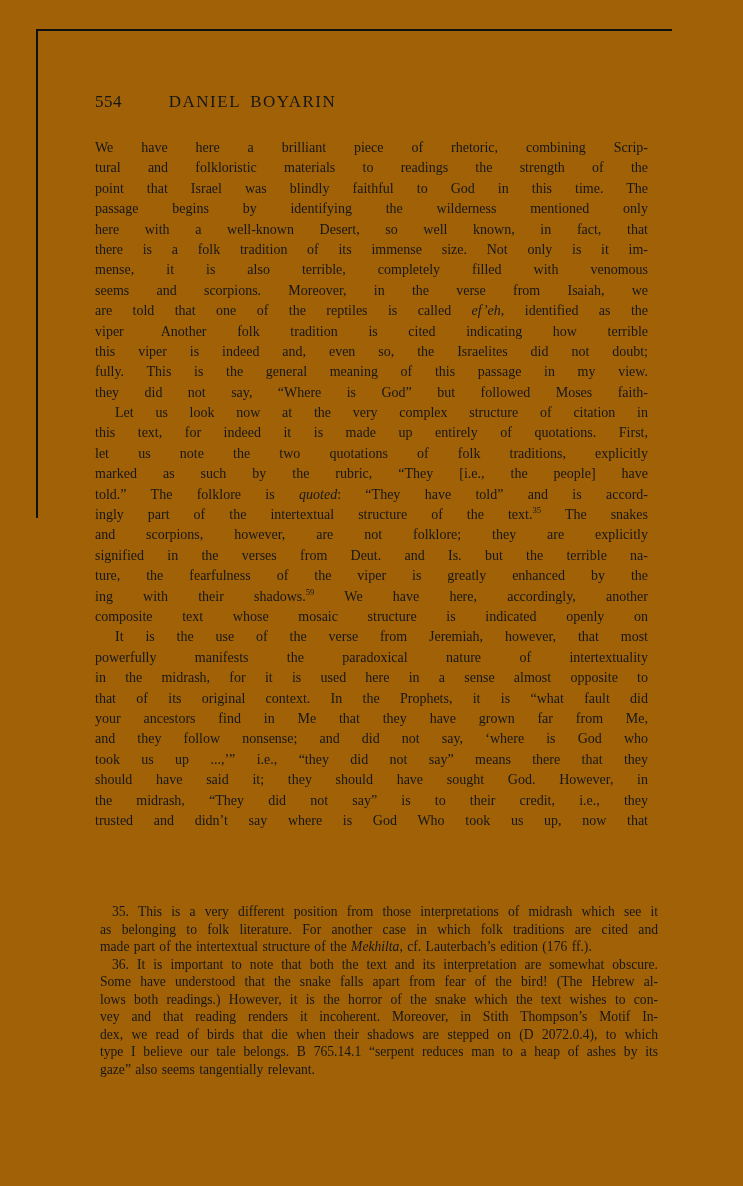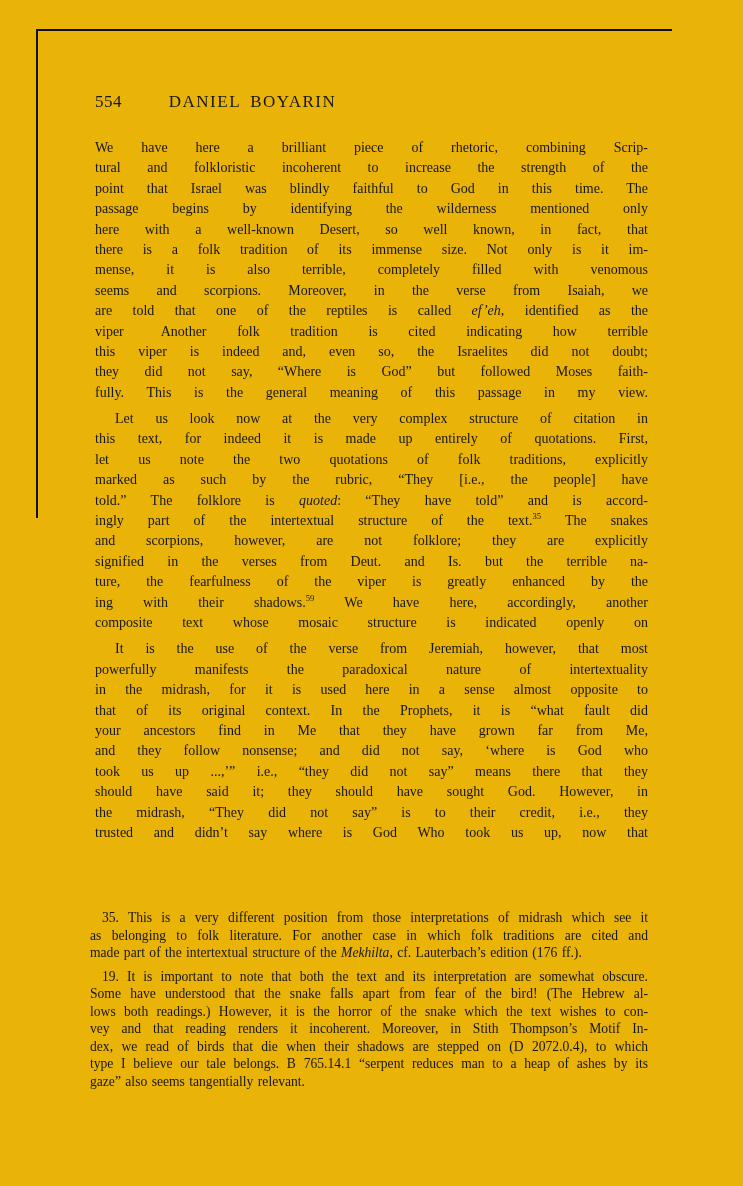--- a/index.html
+++ b/index.html
@@ -4,21 +4,21 @@
 <style>
   html, body {
     margin: 0;
     padding: 0;
     background: #ffffff;
   }
   .page {
     position: relative;
     width: 743px;
     height: 1186px;
-    background: #eab308;
+    background: #a16207;
     font-family: "Liberation Serif", "DejaVu Serif", serif;
     color: #161616;
     overflow: hidden;
   }
   .border-h {
     position: absolute;
     left: 36px;
     top: 29px;
     width: 636px;
     height: 2px;
@@ -60,39 +60,38 @@
   .body-text .line {
     line-height: 20.4px;
     height: 20.4px;
     text-align: justify;
     text-align-last: justify;
     word-spacing: 1.5px;
     white-space: nowrap;
   }
   .footnotes {
     position: absolute;
-    left: 90px;
+    left: 100px;
     top: 903px;
     width: 558px;
     font-size: 13.6px;
   }
   .footnotes .line {
     line-height: 17.5px;
     height: 17.5px;
     text-align: justify;
     text-align-last: justify;
     word-spacing: 1px;
     white-space: nowrap;
   }
   .line.end {
     text-align-last: left;
   }
   .line.indent {
     text-indent: 20px;
-    margin-top: 6px;
   }
   .footnotes .line.indent {
     text-indent: 12px;
   }
   .it {
     font-style: italic;
   }
   sup {
     font-size: 0.62em;
     font-weight: normal;
@@ -107,32 +106,32 @@
   <div class="border-h"></div>
   <div class="border-v"></div>
 
   <div class="header">
     <span class="pageno">554</span>
     <span class="author">DANIEL BOYARIN</span>
   </div>
 
   <div class="body-text" id="body-text">
       <div class="line"><span>We have here a brilliant piece of rhetoric, combining Scrip-</span></div>
-      <div class="line"><span>tural and folkloristic incoherent to increase the strength of the</span></div>
+      <div class="line"><span>tural and folkloristic materials to readings the strength of the</span></div>
       <div class="line"><span>point that Israel was blindly faithful to God in this time. The</span></div>
       <div class="line"><span>passage begins by identifying the wilderness mentioned only</span></div>
       <div class="line"><span>here with a well-known Desert, so well known, in fact, that</span></div>
       <div class="line"><span>there is a folk tradition of its immense size. Not only is it im-</span></div>
       <div class="line"><span>mense, it is also terrible, completely filled with venomous</span></div>
       <div class="line"><span>seems and scorpions. Moreover, in the verse from Isaiah, we</span></div>
       <div class="line"><span>are told that one of the reptiles is called </span><span class="it">ef’eh</span><span>, identified as the</span></div>
       <div class="line"><span>viper  Another folk tradition is cited indicating how terrible</span></div>
       <div class="line"><span>this viper is indeed and, even so, the Israelites did not doubt;</span></div>
+      <div class="line"><span>fully. This is the general meaning of this passage in my view.</span></div>
       <div class="line"><span>they did not say, “Where is God” but followed Moses faith-</span></div>
-      <div class="line"><span>fully. This is the general meaning of this passage in my view.</span></div>
       <div class="line indent"><span>Let us look now at the very complex structure of citation in</span></div>
       <div class="line"><span>this text, for indeed it is made up entirely of quotations. First,</span></div>
       <div class="line"><span>let us note the two quotations of folk traditions, explicitly</span></div>
       <div class="line"><span>marked as such by the rubric, “They [i.e., the people] have</span></div>
       <div class="line"><span>told.” The folklore is </span><span class="it">quoted</span><span>: “They have told” and is accord-</span></div>
       <div class="line"><span>ingly part of the intertextual structure of the text.</span><sup>35</sup><span> The snakes</span></div>
       <div class="line"><span>and scorpions, however, are not folklore; they are explicitly</span></div>
       <div class="line"><span>signified in the verses from Deut. and Is. but the terrible na-</span></div>
       <div class="line"><span>ture, the fearfulness of the viper is greatly enhanced by the</span></div>
       <div class="line"><span>ing with their shadows.</span><sup>59</sup><span> We have here, accordingly, another</span></div>
@@ -146,21 +145,21 @@
       <div class="line"><span>took us up ...,’” i.e., “they did not say” means there that they</span></div>
       <div class="line"><span>should have said it; they should have sought God. However, in</span></div>
       <div class="line"><span>the midrash, “They did not say” is to their credit, i.e., they</span></div>
       <div class="line"><span>trusted and didn’t say where is God Who took us up, now that</span></div>
     </div>
 
   <div class="footnotes" id="footnotes">
       <div class="line indent"><span>35.  This is a very different position from those interpretations of midrash which see it</span></div>
       <div class="line"><span>as belonging to folk literature. For another case in which folk traditions are cited and</span></div>
       <div class="line end"><span>made part of the intertextual structure of the </span><span class="it">Mekhilta</span><span>, cf. Lauterbach’s edition (176 ff.).</span></div>
-      <div class="line indent"><span>19.  It is important to note that both the text and its interpretation are somewhat obscure.</span></div>
+      <div class="line indent"><span>36.  It is important to note that both the text and its interpretation are somewhat obscure.</span></div>
       <div class="line"><span>Some have understood that the snake falls apart from fear of the bird! (The Hebrew al-</span></div>
       <div class="line"><span>lows both readings.) However, it is the horror of the snake which the text wishes to con-</span></div>
       <div class="line"><span>vey and that reading renders it incoherent. Moreover, in Stith Thompson’s Motif In-</span></div>
       <div class="line"><span>dex, we read of birds that die when their shadows are stepped on (D 2072.0.4), to which</span></div>
       <div class="line"><span>type I believe our tale belongs. B 765.14.1 “serpent reduces man to a heap of ashes by its</span></div>
       <div class="line end"><span>gaze” also seems tangentially relevant.</span></div>
     </div>
 </div>
 
 </body></html>

